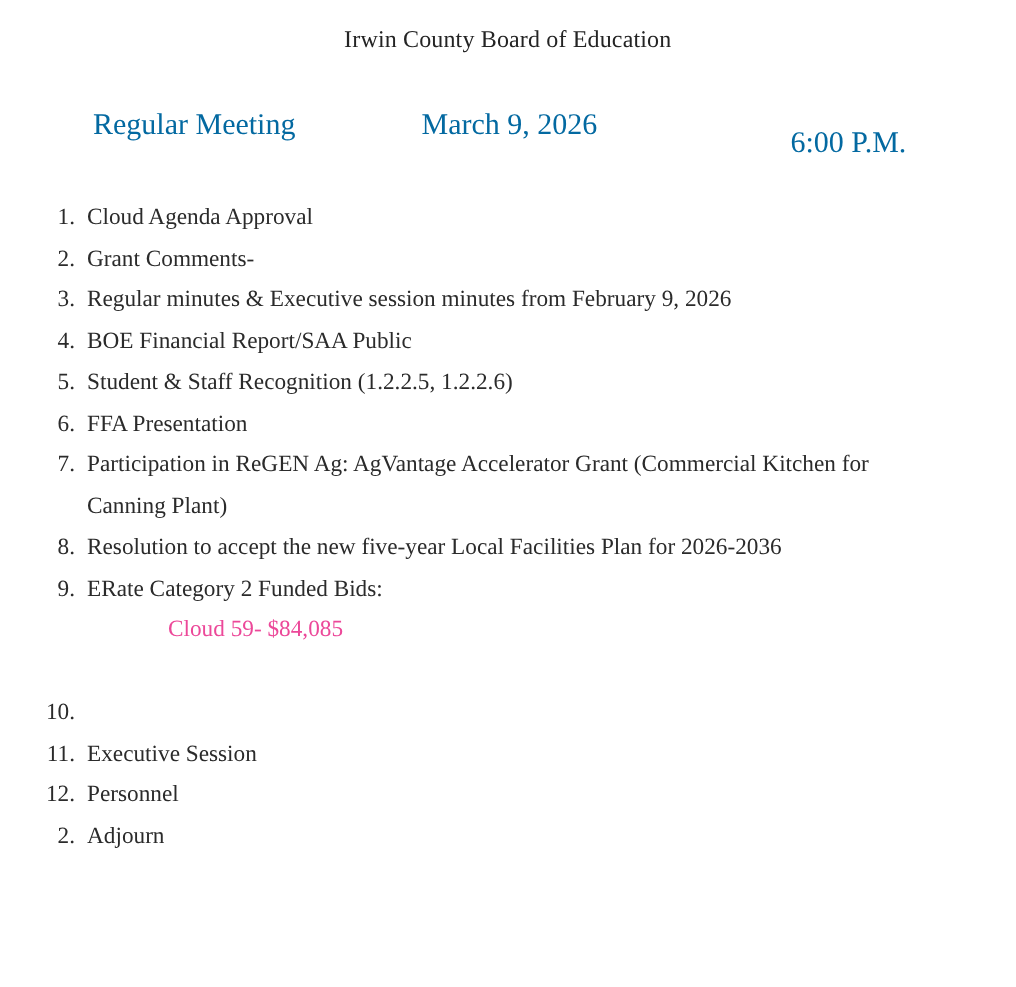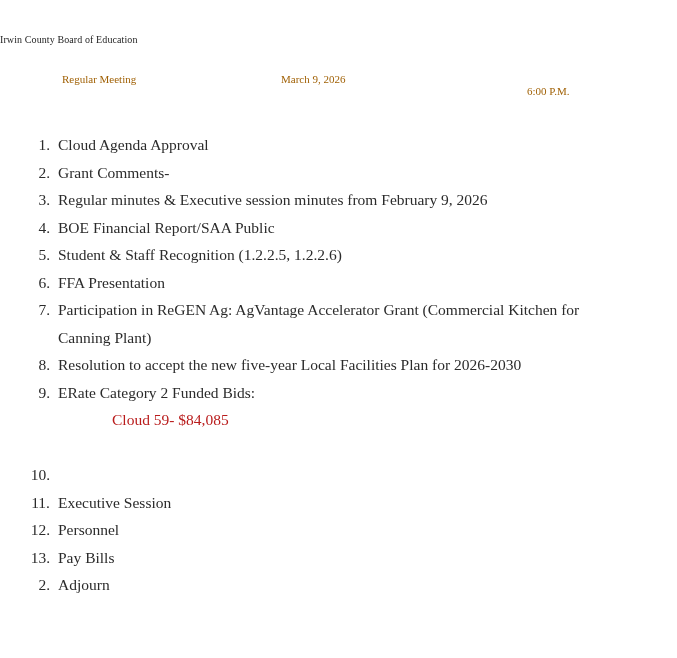--- a/index.html
+++ b/index.html
@@ -14,36 +14,36 @@
     color: #2b2b2b;
     overflow: hidden;
   }
   .page {
     position: relative;
     width: 677px;
     height: 658px;
     background: #ffffff;
   }
   .doc-title {
-    text-align: left;
-    font-size: 10px;
+    text-align: center;
+    font-size: 16px;
     line-height: 20px;
     margin: 0;
-    padding-top: 30px;
+    padding-top: 17px;
     font-weight: normal;
     letter-spacing: 0.1px;
     color: #242424;
   }
   .meeting-line {
     position: relative;
     height: 24px;
-    margin-top: 17px;
-    font-size: 11px;
+    margin-top: 34px;
+    font-size: 20px;
     line-height: 24px;
-    color: #a16207;
+    color: #0369a1;
   }
   .meeting-type {
     position: absolute;
     left: 62px;
     top: 0;
     white-space: nowrap;
   }
   .meeting-date {
     position: absolute;
     left: 281px;
@@ -82,21 +82,21 @@
     text-align: right;
     color: #2b2b2b;
   }
   .agenda-item .txt {
     display: block;
   }
   .subline {
     padding-left: 112px;
     font-size: 15.5px;
     line-height: 27.5px;
-    color: #b91c1c;
+    color: #ec4899;
   }
   .spacer-line {
     height: 27.5px;
   }
 </style>
 </head>
 <body>
 
 <div class="page">
 
@@ -140,21 +140,21 @@
       <span class="txt">FFA Presentation</span>
     </li>
 
     <li class="agenda-item">
       <span class="num">7.</span>
       <span class="txt">Participation in ReGEN Ag: AgVantage Accelerator Grant (Commercial Kitchen for Canning Plant)</span>
     </li>
 
     <li class="agenda-item">
       <span class="num">8.</span>
-      <span class="txt">Resolution to accept the new five-year Local Facilities Plan for 2026-2030</span>
+      <span class="txt">Resolution to accept the new five-year Local Facilities Plan for 2026-2036</span>
     </li>
 
     <li class="agenda-item">
       <span class="num">9.</span>
       <span class="txt">ERate Category 2 Funded Bids:</span>
     </li>
 
     <div class="subline">Cloud 59- $84,085</div>
 
     <div class="spacer-line"></div>
@@ -166,24 +166,20 @@
     <li class="agenda-item">
       <span class="num">11.</span>
       <span class="txt">Executive Session</span>
     </li>
 
     <li class="agenda-item">
       <span class="num">12.</span>
       <span class="txt">Personnel</span>
     </li>
 
-    <li class="agenda-item">
-      <span class="num">13.</span>
-      <span class="txt">Pay Bills</span>
-    </li>
 
     <li class="agenda-item">
       <span class="num">2.</span>
       <span class="txt">Adjourn</span>
     </li>
 
   </ol>
 
 </div>
 

